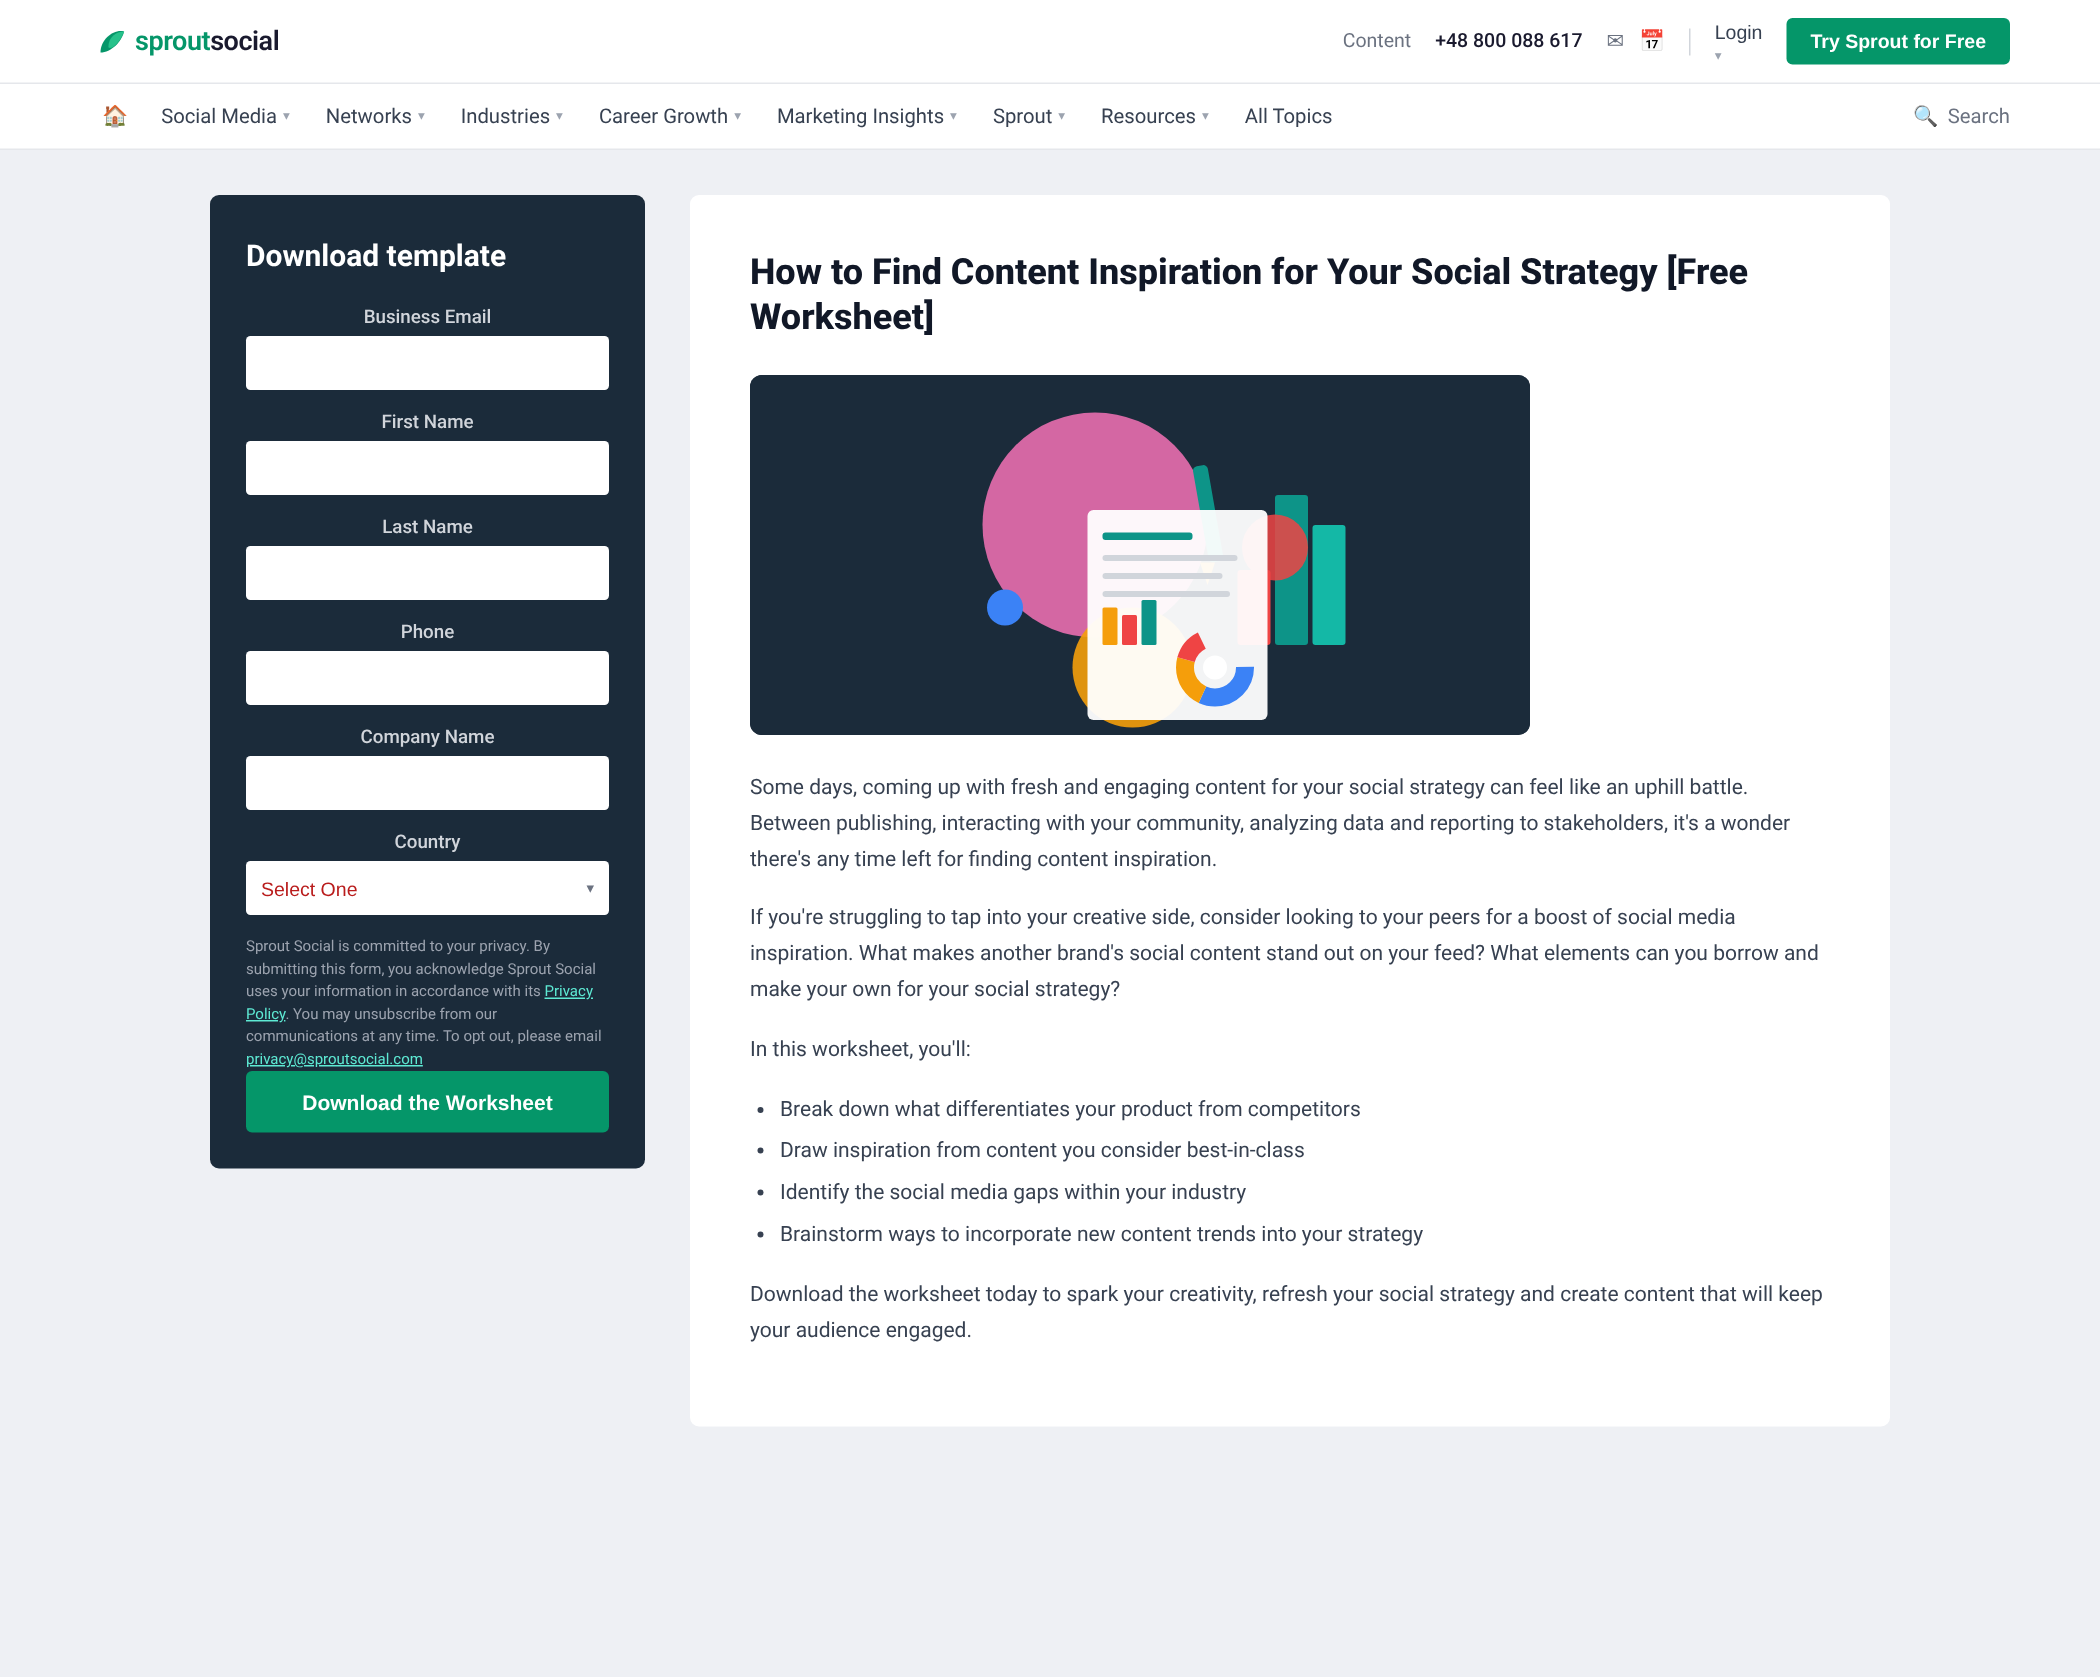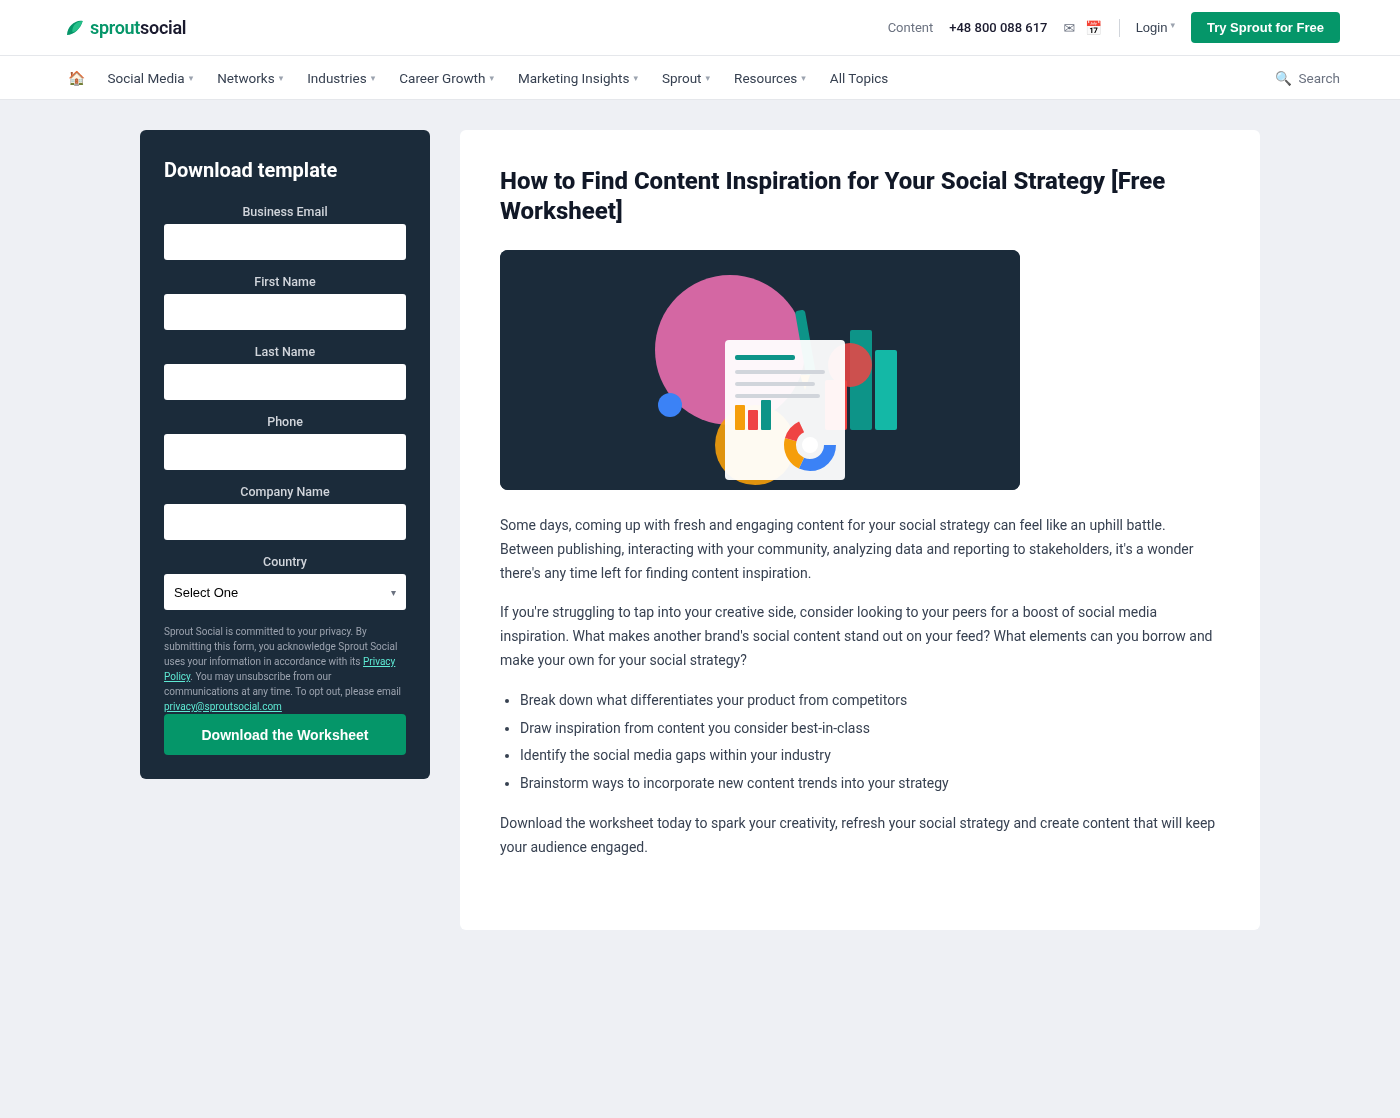--- a/index.html
+++ b/index.html
@@ -24,21 +24,21 @@
     .phone { color: #1a1a2e; font-weight: 500; }
     .top-icons { display: flex; gap: 10px; }
     .top-icon { color: #6b7280; font-size: 14px; cursor: pointer; }
     .divider-v { width: 1px; height: 18px; background: #d1d5db; }
     .login-btn {
       background: transparent;
       border: none;
       font-size: 13px;
       color: #374151;
       cursor: pointer;
-      display: flex; align-items: flex-start; gap: 3px;
+      display: flex; align-items: flex-start; gap: 3px; flex-direction: column;
     }
     .try-btn {
       background: #059669;
       color: #fff;
       border: none;
       border-radius: 4px;
       padding: 8px 16px;
       font-size: 13px;
       font-weight: 600;
       cursor: pointer;
@@ -123,21 +123,21 @@
       outline: none;
     }
     .form-select {
       width: 100%;
       height: 36px;
       background: #fff;
       border: none;
       border-radius: 3px;
       padding: 0 10px;
       font-size: 13px;
-      color: #000000;
+      color: #b91c1c;
       outline: none;
       appearance: none;
       cursor: pointer;
     }
     .select-wrapper { position: relative; }
     .select-arrow {
       position: absolute;
       right: 10px;
       top: 50%;
       transform: translateY(-50%);
@@ -361,20 +361,21 @@
         <circle cx="310" cy="195" r="20" fill="none" stroke="#3b82f6" stroke-width="12" stroke-dasharray="40 85"></circle>
         <circle cx="310" cy="195" r="20" fill="none" stroke="#f59e0b" stroke-width="12" stroke-dasharray="28 97" stroke-dashoffset="-40"></circle>
         <circle cx="310" cy="195" r="20" fill="none" stroke="#ef4444" stroke-width="12" stroke-dasharray="17 110" stroke-dashoffset="-68"></circle>
         <circle cx="310" cy="195" r="8" fill="#fff"></circle>
       </svg>
     </div>
 
     <div class="article-body">
       <p>Some days, coming up with fresh and engaging content for your social strategy can feel like an uphill battle. Between publishing, interacting with your community, analyzing data and reporting to stakeholders, it's a wonder there's any time left for finding content inspiration.</p>
       <p>If you're struggling to tap into your creative side, consider looking to your peers for a boost of social media inspiration. What makes another brand's social content stand out on your feed? What elements can you borrow and make your own for your social strategy?</p>
+      <p>In this worksheet, you'll:</p>
       <ul>
         <li>Break down what differentiates your product from competitors</li>
         <li>Draw inspiration from content you consider best-in-class</li>
         <li>Identify the social media gaps within your industry</li>
         <li>Brainstorm ways to incorporate new content trends into your strategy</li>
       </ul>
       <p>Download the worksheet today to spark your creativity, refresh your social strategy and create content that will keep your audience engaged.</p>
     </div>
   </div>
 </div>

